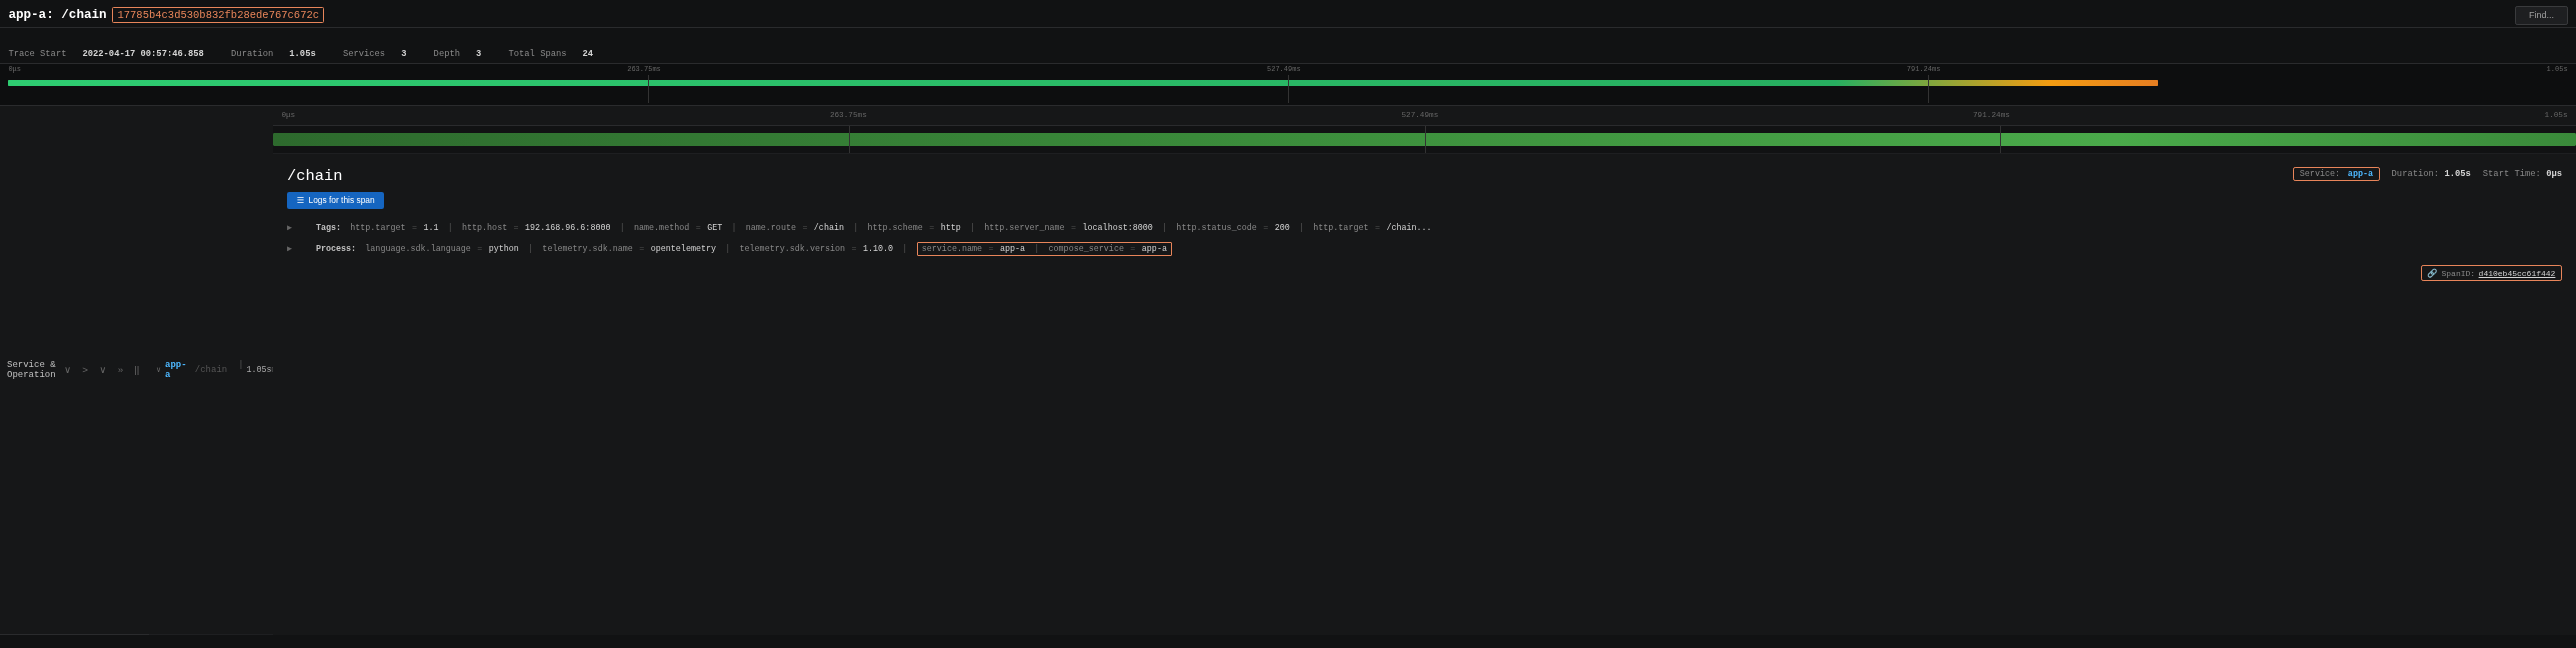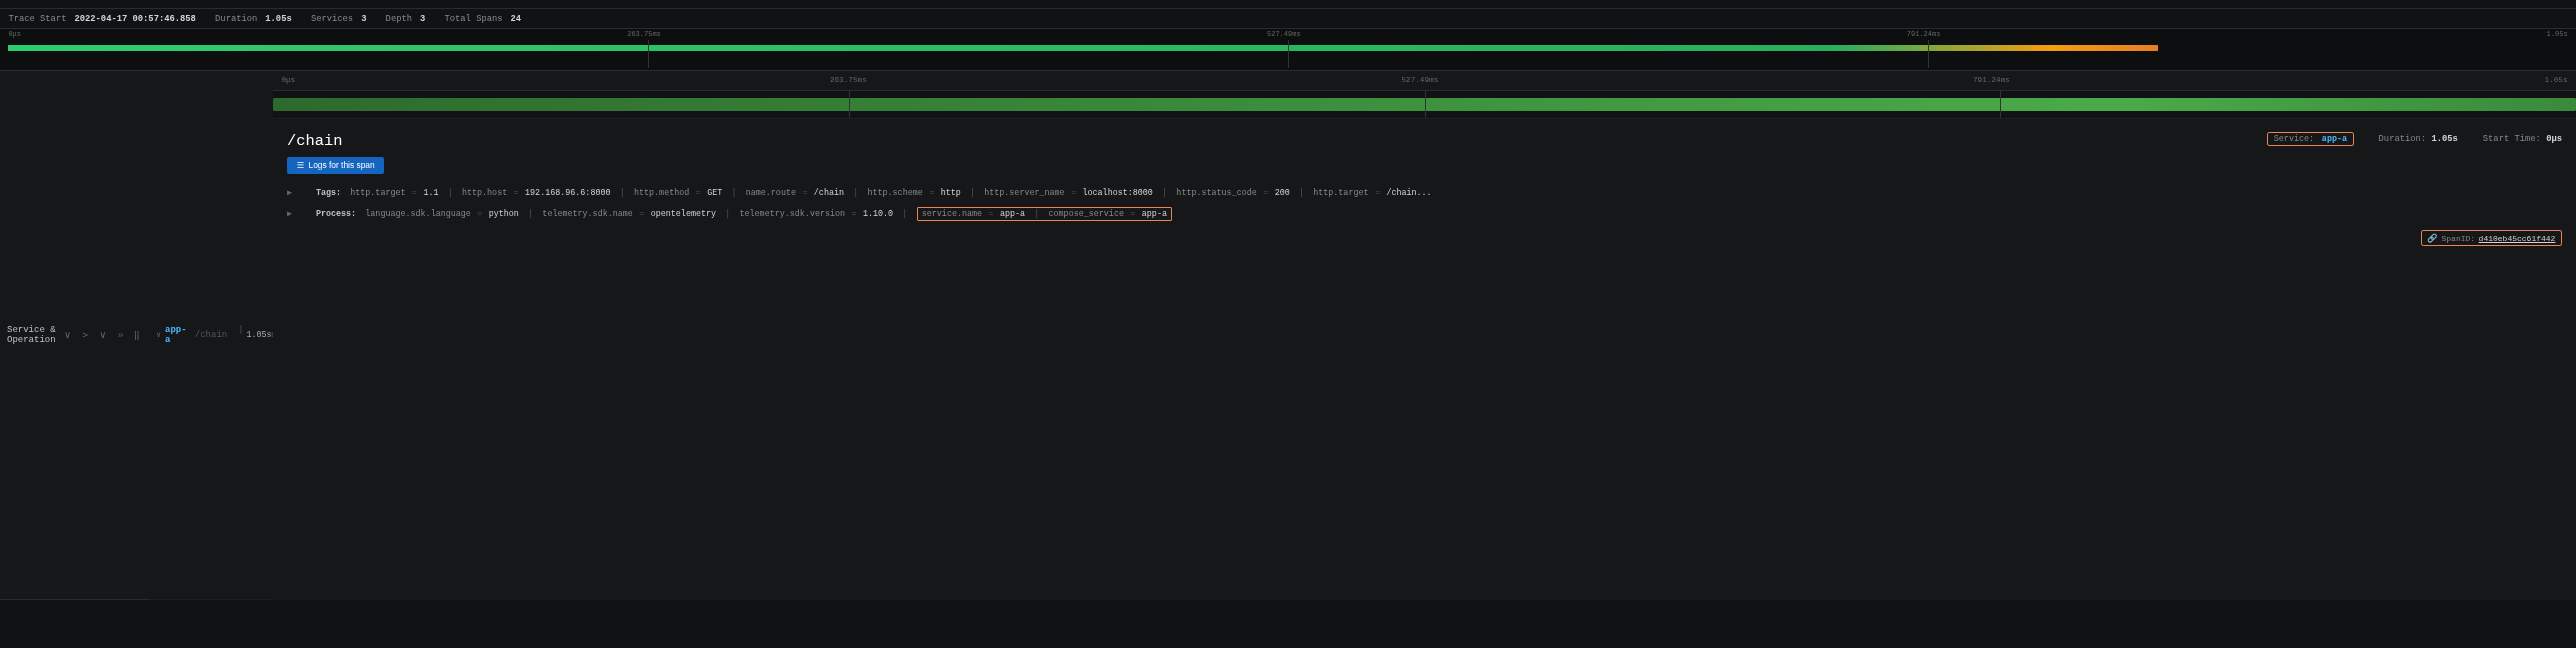--- a/index.html
+++ b/index.html
@@ -50,25 +50,26 @@
       padding: 3.5px 12.6px;
       border-radius: 2.1px;
       cursor: pointer;
       font-size: 9px;
     }
 
     
     .meta-row {
       display: flex;
       align-items: flex-end;
-      gap: 8px;
+      gap: 16px;
       padding: 4.2px 8.4px;
       font-size: 8.8px;
       color: #8a8a8a;
       border-bottom: 0.7px solid #2a2b2d;
+      margin-top: 16px;
     }
     .meta-row .label { color: #8a8a8a; }
     .meta-row .value { color: #d4d4d4; font-weight: 600; margin-right: 11.2px; }
 
     
     .timeline-overview {
       background: #0d0e0f;
       height: 42px;
       position: relative;
       border-bottom: 0.7px solid #2a2b2d;
@@ -209,21 +210,21 @@
       margin-bottom: 8.4px;
     }
     .span-operation-name {
       font-size: 15.4px;
       color: #ffffff;
       font-weight: 400;
     }
     .span-meta-right {
       display: flex;
       align-items: center;
-      gap: 25px;
+      gap: 12px;
       font-size: 8.8px;
       color: #aaa;
     }
     .service-badge {
       border: 1.1px solid #e8855a;
       padding: 1.4px 5.6px;
       border-radius: 2.1px;
       color: #e8855a;
       font-size: 8.4px;
     }
@@ -298,20 +299,27 @@
       top: 0;
       bottom: 0;
       width: 0.7px;
       background: #333;
     }
   </style>
 </head>
 <body>
 
 <div class="header">
+  <div class="trace-id-row">
+    <div class="trace-id-label">
+      <span>app-a: /chain</span>
+      <span class="trace-id-value">17785b4c3d530b832fb28ede767c672c</span>
+    </div>
+    <button class="find-btn">Find...</button>
+  </div>
 </div>
 
 <div class="meta-row">
   <span class="label">Trace Start</span>
   <span class="value">2022-04-17 00:57:46.858</span>
   <span class="label">Duration</span>
   <span class="value">1.05s</span>
   <span class="label">Services</span>
   <span class="value">3</span>
   <span class="label">Depth</span>
@@ -410,21 +418,21 @@
           <span class="tag-val">1.1</span>
         </span>
         <span style="color:#555;margin:0 4.2px;">|</span>
         <span>
           <span class="tag-key">http.host</span>
           <span class="tag-sep"> = </span>
           <span class="tag-val">192.168.96.6:8000</span>
         </span>
         <span style="color:#555;margin:0 4.2px;">|</span>
         <span>
-          <span class="tag-key">http.method</span>
+          <span class="tag-key">name.method</span>
           <span class="tag-sep"> = </span>
           <span class="tag-val">GET</span>
         </span>
         <span style="color:#555;margin:0 4.2px;">|</span>
         <span>
           <span class="tag-key">name.route</span>
           <span class="tag-sep"> = </span>
           <span class="tag-val">/chain</span>
         </span>
         <span style="color:#555;margin:0 4.2px;">|</span>

